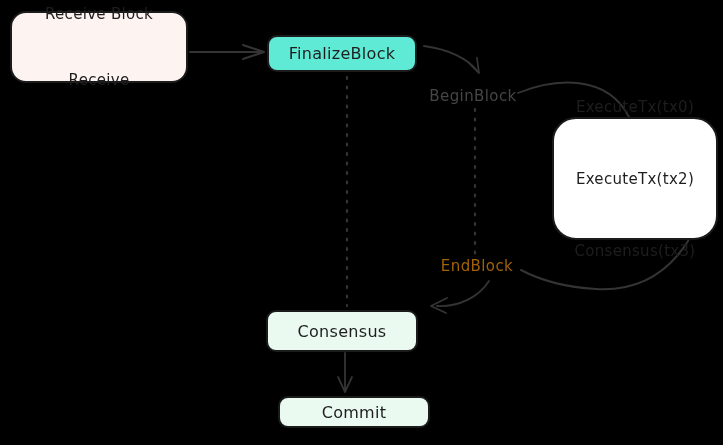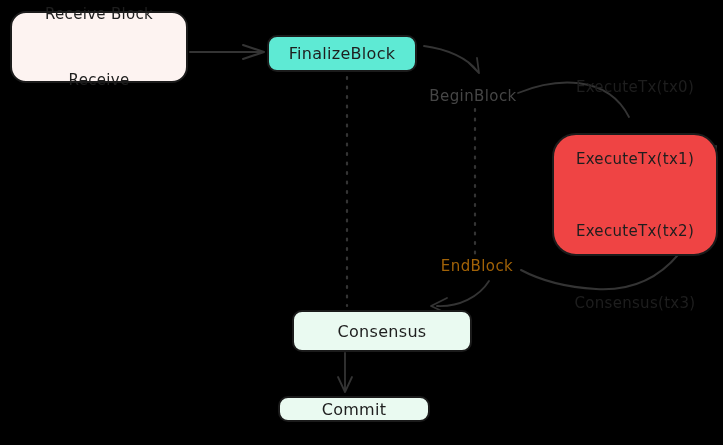--- a/index.html
+++ b/index.html
@@ -31,22 +31,22 @@
     color: #1e1e1e;
     font-size: 16px;
     letter-spacing: 0.3px;
     text-align: center;
     gap: 44px;
   }
   .node-receive   { left: 10px;  top: 11px;  width: 178px; height: 72px;  border-radius: 16px; font-size: 15px; line-height: 22px; }
   .node-finalize  { left: 267px; top: 35px;  width: 150px; height: 37px;  border-radius: 10px; }
   .node-execute   { left: 552px; top: 117px; width: 166px; height: 123px; border-radius: 24px; font-size: 15px; }
   .node-execute .tx-line { line-height: 28px; }
-  .node-consensus { left: 292px; top: 310px; width: 180px; height: 42px;  border-radius: 10px; }
-  .node-commit    { left: 278px; top: 396px; width: 152px; height: 26px;  border-radius: 10px; }
+  .node-consensus { left: 266px; top: 310px; width: 152px; height: 42px;  border-radius: 10px; }
+  .node-commit    { left: 278px; top: 396px; width: 152px; height: 32px;  border-radius: 10px; }
   .phase-label {
     position: absolute;
     font-size: 15px;
     letter-spacing: 0.4px;
     text-align: center;
     white-space: nowrap;
   }
   .label-begin { left: 428px; top: 87px;  width: 90px; }
   .label-end   { left: 437px; top: 257px; width: 80px; }
 </style>
@@ -76,23 +76,22 @@
 
   <div class="node node-receive" style="background-color: rgb(253, 243, 241);">
     <div>Receive Block</div>
     <div>Receive</div>
   </div>
 
   <div class="node node-finalize" style="background-color: #5eead4;">
     <div>FinalizeBlock</div>
   </div>
 
-  <div class="node node-execute" style="background-color: #ef4444; margin-top: 16px;">
+  <div class="node node-execute" style="background-color: #ffffff;">
     <div class="tx-line">ExecuteTx(tx0)</div>
-    <div class="tx-line">ExecuteTx(tx1)</div>
     <div class="tx-line">ExecuteTx(tx2)</div>
     <div class="tx-line">Consensus(tx3)</div>
   </div>
 
   <div class="node node-consensus" style="background-color: rgb(234, 250, 241);">
     <div>Consensus</div>
   </div>
 
   <div class="node node-commit" style="background-color: rgb(234, 250, 241);">
     <div>Commit</div>

